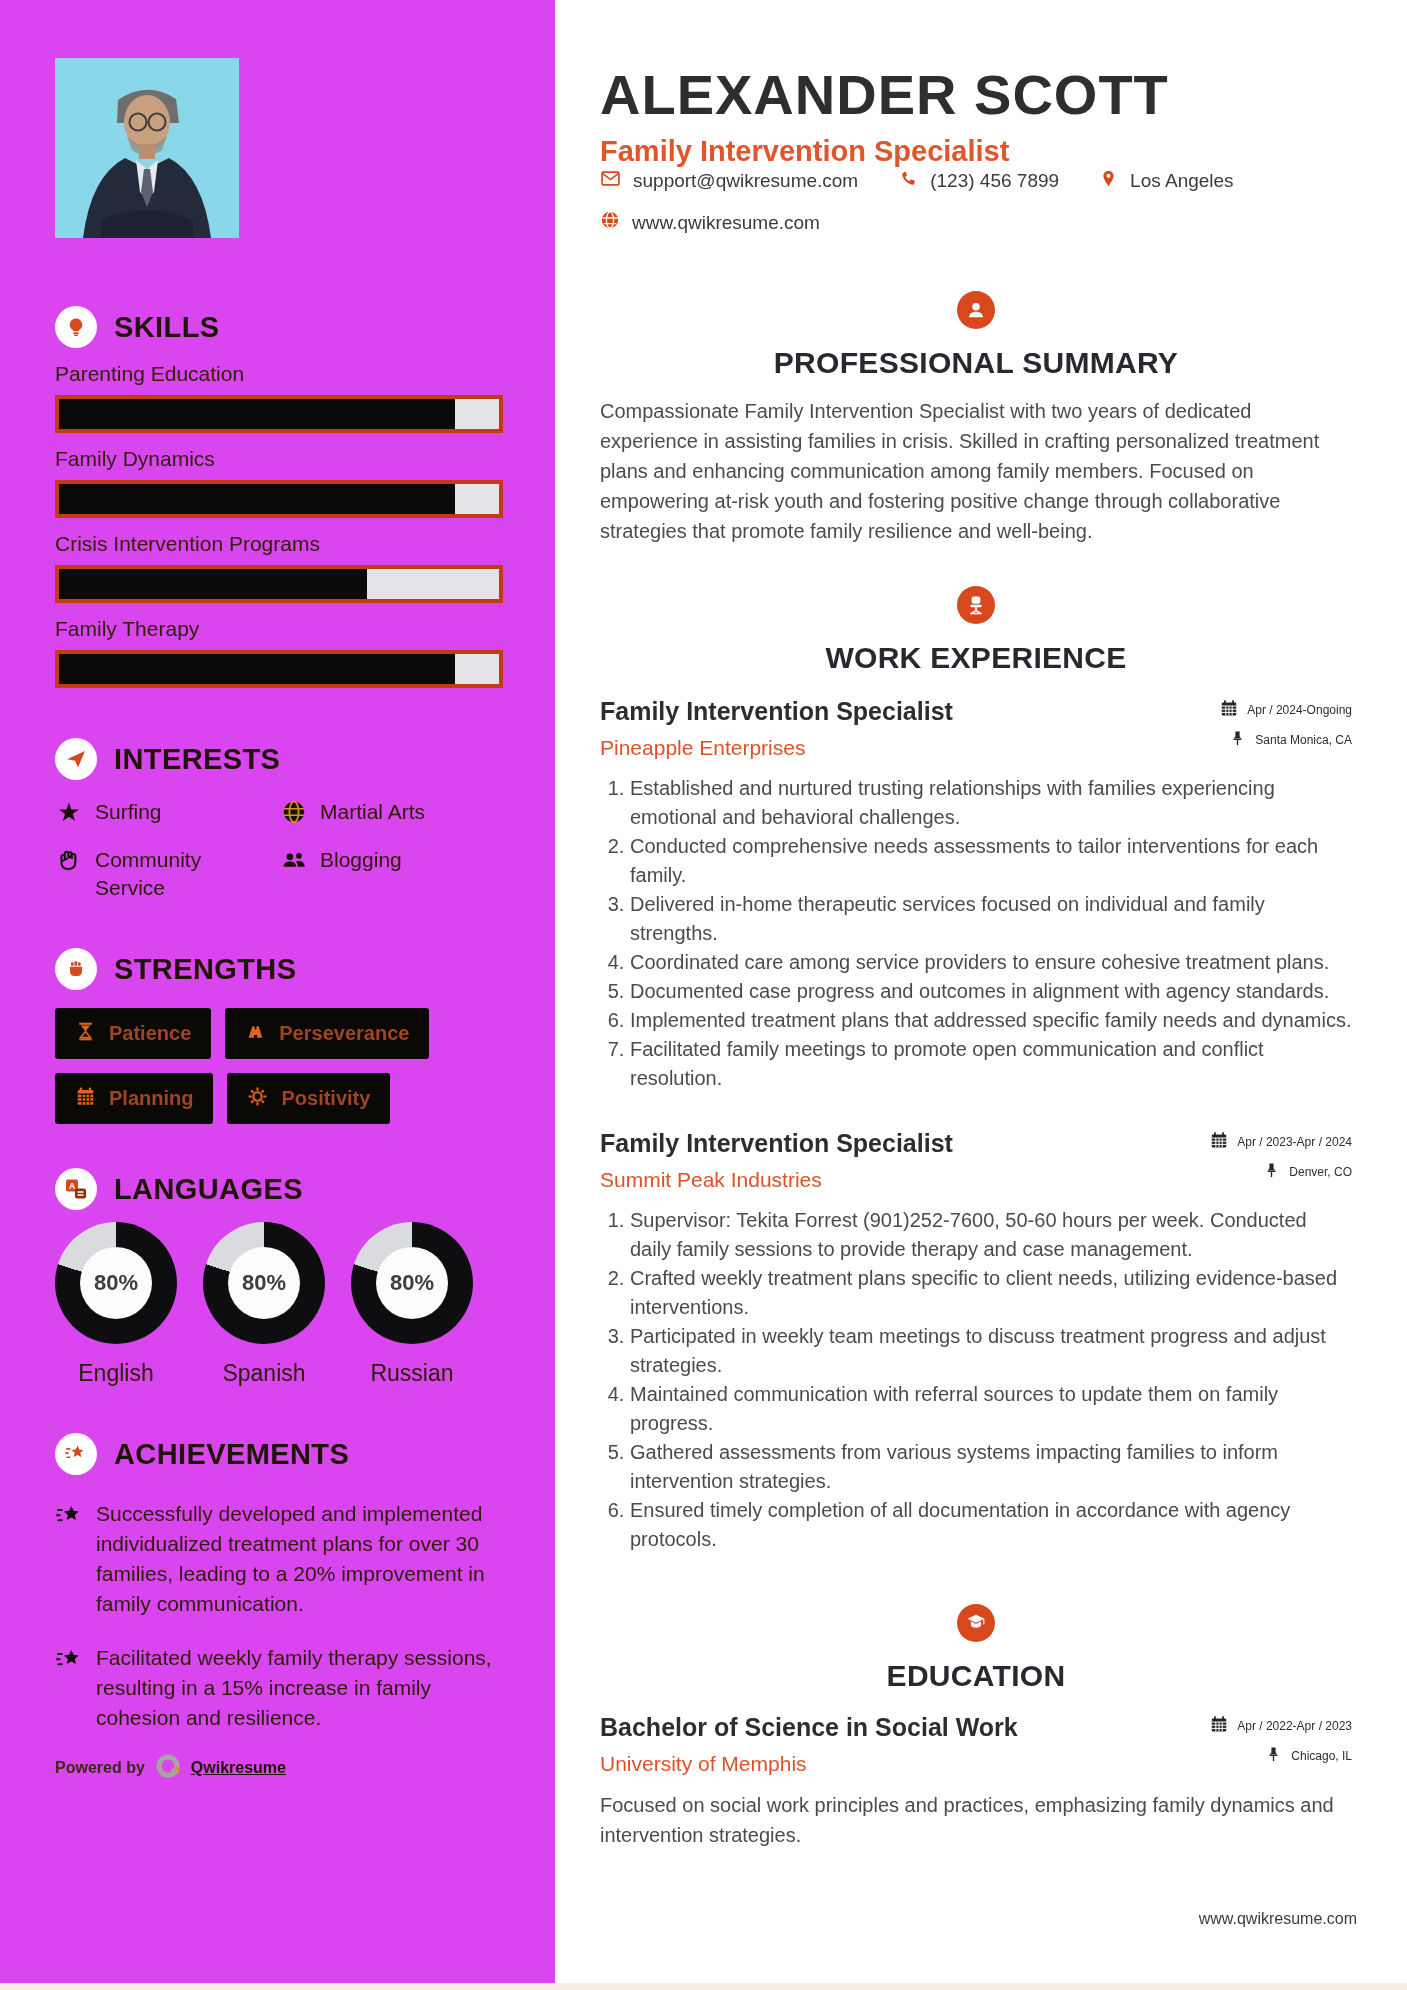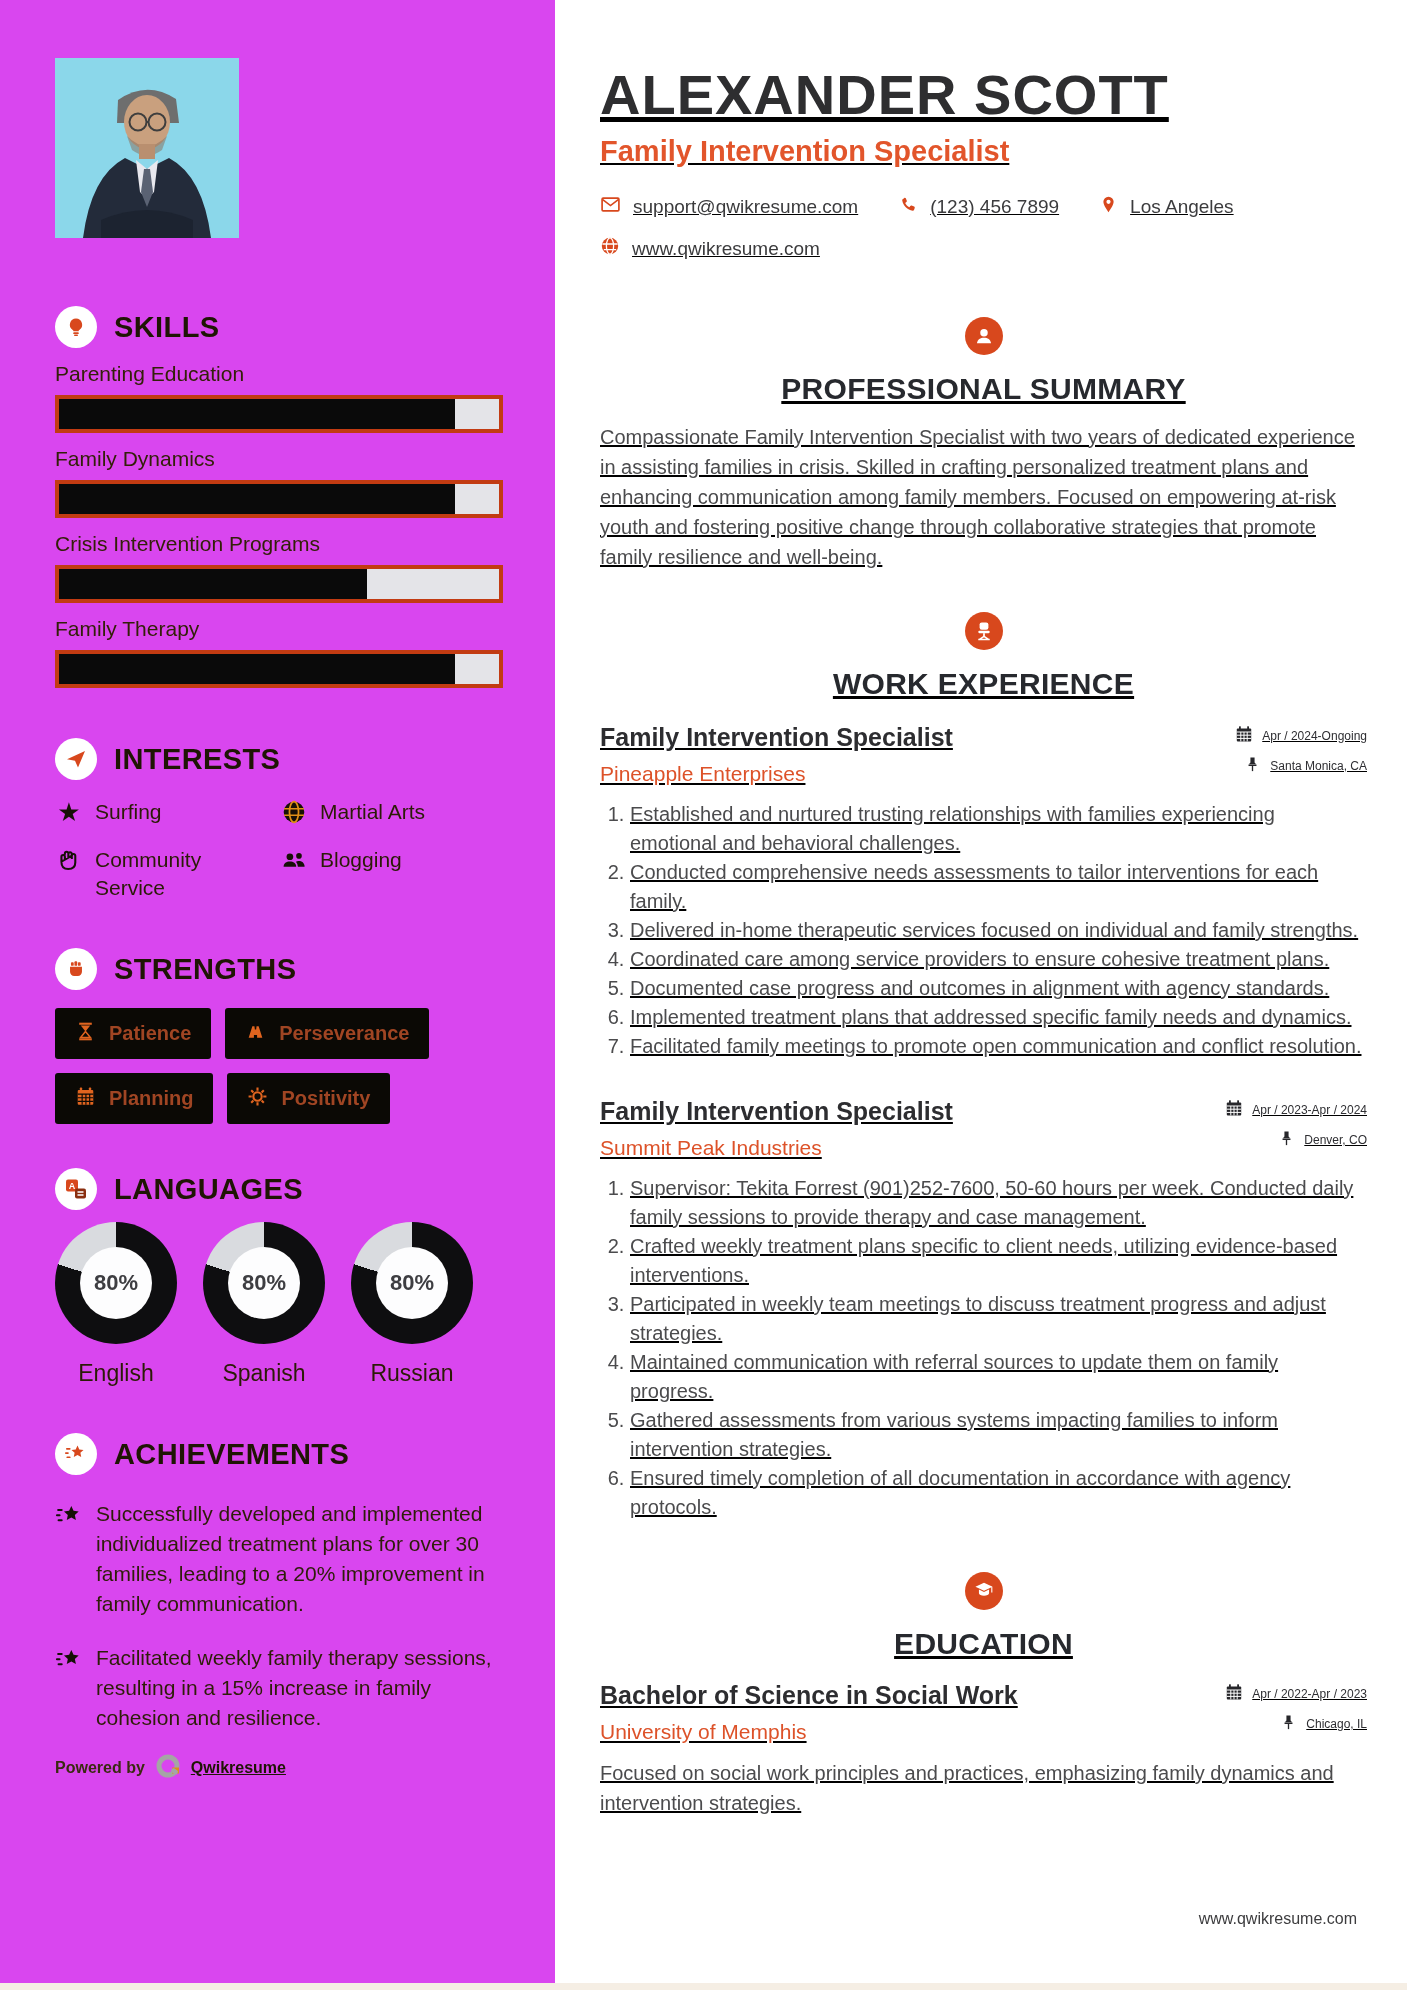--- a/index.html
+++ b/index.html
@@ -46,24 +46,24 @@
   .ach-list { margin-top:16px; }
   .ach-item { display:flex; gap:13px; align-items:flex-start; margin-bottom:16px;margin-top:24px; }
   .ach-ic { margin-top:3px; min-width:28px; }
   .ach-text { font-size:21px; line-height:30px; color:#2E1D08; }
 
   .side-footer { margin-top:20px; display:flex; align-items:center; gap:10px; font-size:16px; color:#3A2A10; }
   .side-footer .powered { font-weight:700; }
   .qlink { font-weight:700; color:#1F1504; text-decoration:underline; cursor:pointer; }
 
   
-  .main { flex:1; background:#ffffff; padding:62px 40px 0 45px; position:relative;text-decoration:underline; }
+  .main { flex:1; background:#ffffff; padding:62px 55px 0 45px; position:relative; }
   h1.name { font-size:56px; font-weight:700; color:#2E2E30; letter-spacing:1px; }
   .subtitle { margin-top:8px; font-size:29px; font-weight:700; color:#E2552B; }
-  .contact-row { margin-top:26px; display:flex; align-items:center; gap:40px; font-size:19px; color:#3B3B3D; }
+  .contact-row { display:flex; align-items:center; gap:40px; font-size:19px; color:#3B3B3D; }
   .contact-row.second { margin-top:16px; }
   .c-item { display:flex; align-items:center; gap:12px; }
   .c-item a { color:#3B3B3D; text-decoration:none; cursor:pointer; }
 
   .m-head { display:flex; align-items:center; gap:17px;flex-direction:column; }
   .ocircle { width:38px; height:38px; min-width:38px; border-radius:50%; background:#D8481D; display:flex; align-items:center; justify-content:center; }
   .m-head h2 { font-size:30px; font-weight:700; color:#27292E; letter-spacing:.3px; }
 
   .summary { margin-top:56px; }
   .summary p { margin-top:16px; font-size:20px; line-height:30px; color:#4B4B4D; max-width:775px; }

